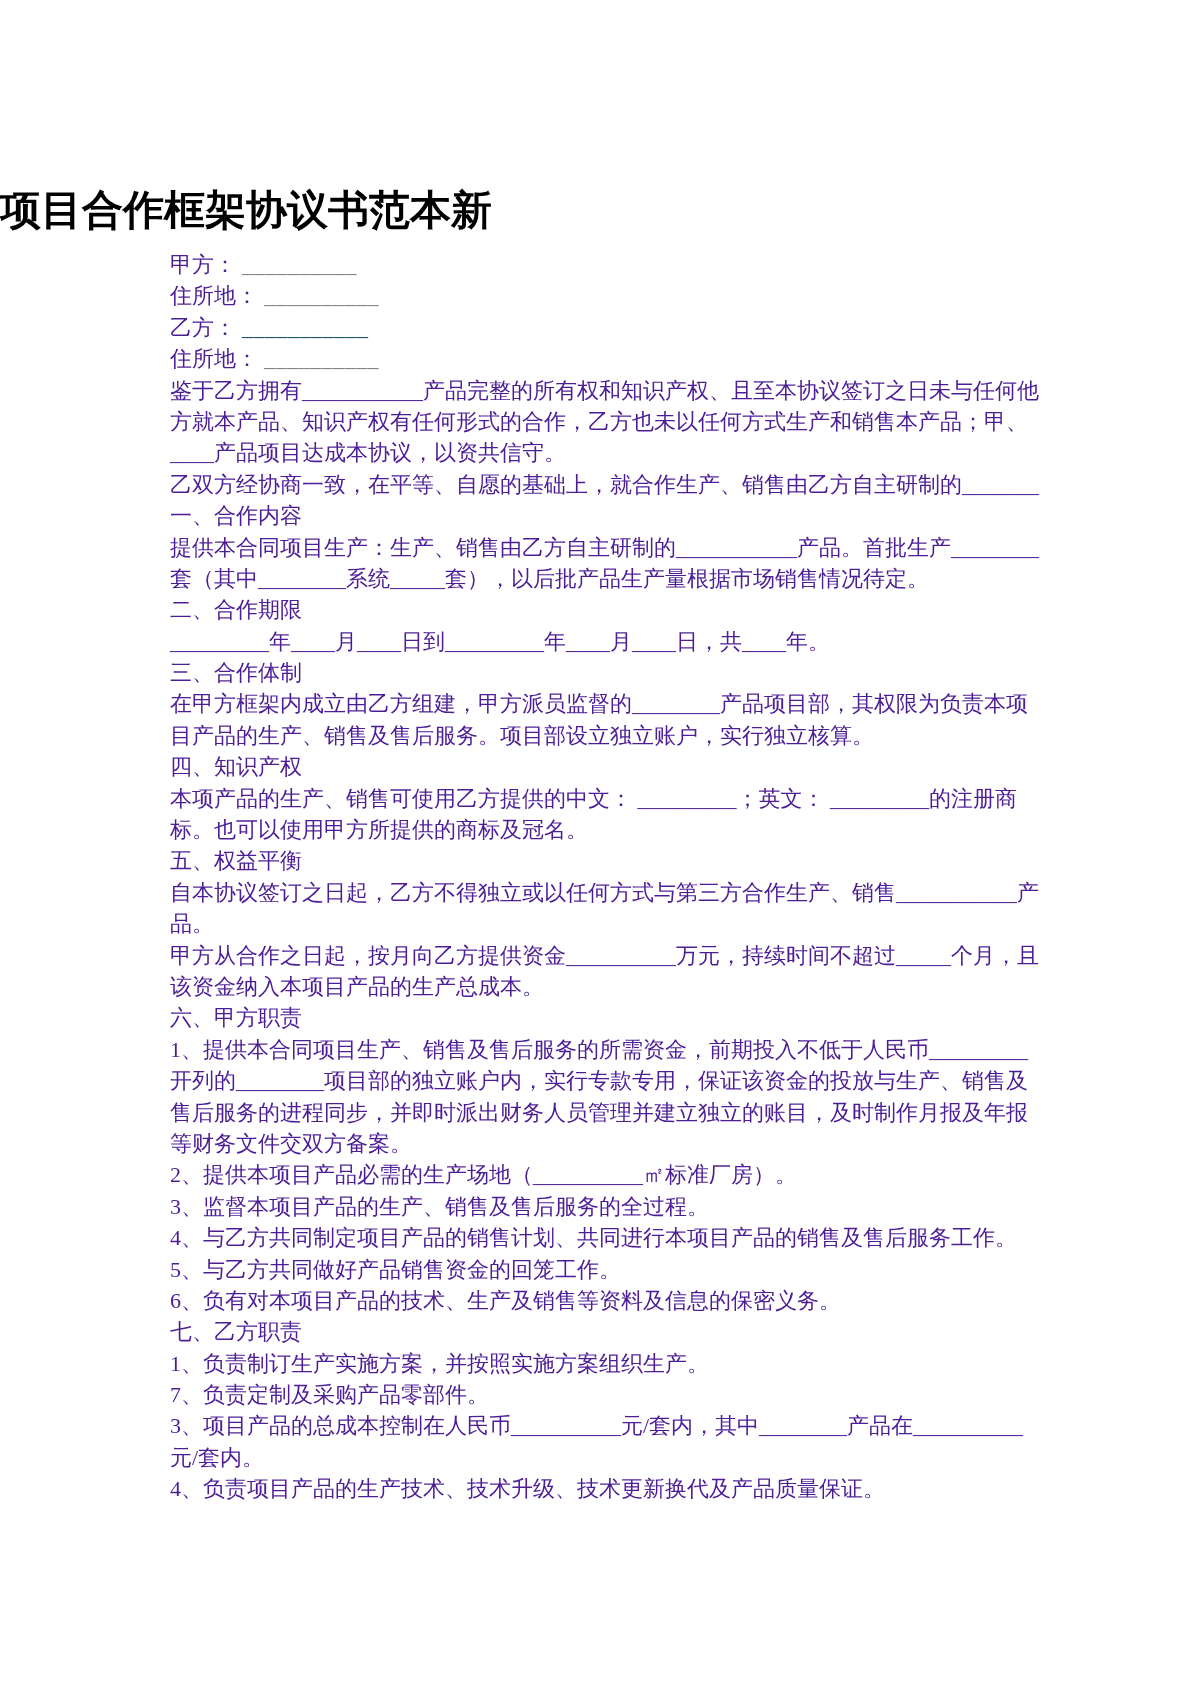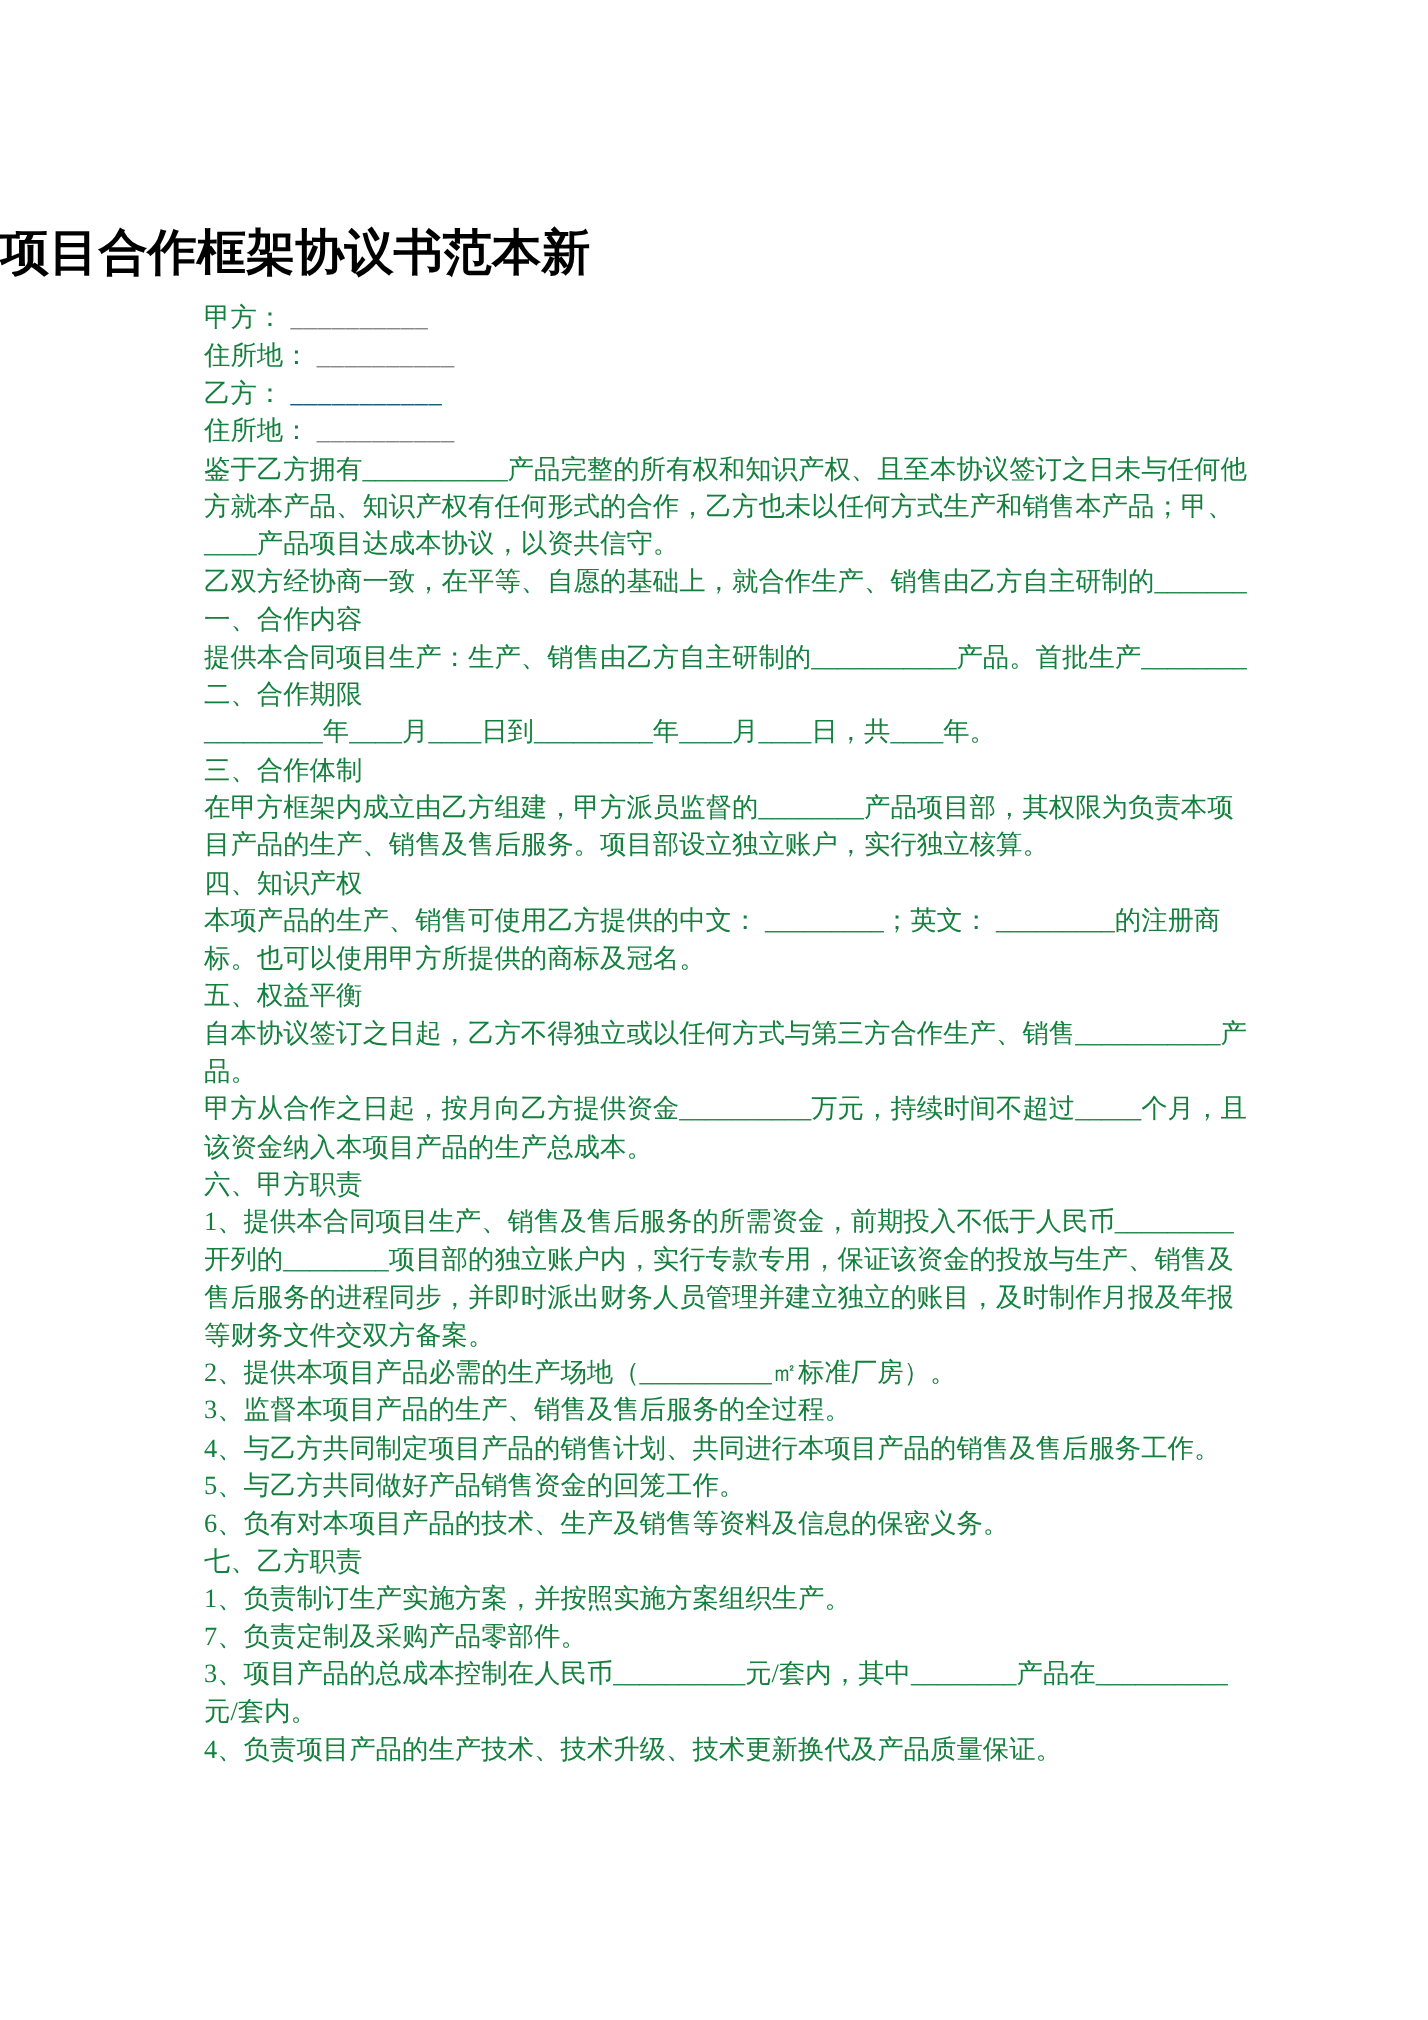--- a/index.html
+++ b/index.html
@@ -39,21 +39,21 @@
     top: 249px;
     width: 860px;
     font-size: 22px;
     line-height: 31.4px;
     color: #000000;
   }
   .line {
     white-space: nowrap;
     height: 31.4px;
   }
-  .line .txt { color: #15803d; }
+  .line .txt { color: #4c1d95; }
   .line .blank {
     color: #7f7f7f;
     letter-spacing: 0.5px;
     font-style: italic;
   }
 </style>
 </head>
 <body style="background: rgb(255, 255, 255);">
 
 <div class="page">
@@ -63,20 +63,21 @@
       <div class="line"><span class="txt">甲方：</span><span class="blank" style="color: rgb(127, 127, 127);"> __________</span></div>
       <div class="line"><span class="txt">住所地：</span><span class="blank" style="color: rgb(127, 127, 127);"> __________</span></div>
       <div class="line"><span class="txt">乙方：</span><span class="blank" style="color: #0c4a6e;"> ___________</span></div>
       <div class="line"><span class="txt">住所地：</span><span class="blank" style="color: rgb(127, 127, 127);"> __________</span></div>
       <div class="line"><span class="txt">鉴于乙方拥有___________产品完整的所有权和知识产权、且至本协议签订之日未与任何他</span></div>
       <div class="line"><span class="txt">方就本产品、知识产权有任何形式的合作，乙方也未以任何方式生产和销售本产品；甲、</span></div>
       <div class="line"><span class="txt">____产品项目达成本协议，以资共信守。</span></div>
       <div class="line"><span class="txt">乙双方经协商一致，在平等、自愿的基础上，就合作生产、销售由乙方自主研制的_______</span></div>
       <div class="line"><span class="txt">一、合作内容</span></div>
       <div class="line"><span class="txt">提供本合同项目生产：生产、销售由乙方自主研制的___________产品。首批生产________</span></div>
+      <div class="line"><span class="txt">套（其中________系统_____套），以后批产品生产量根据市场销售情况待定。</span></div>
       <div class="line"><span class="txt">二、合作期限</span></div>
       <div class="line"><span class="txt">_________年____月____日到_________年____月____日，共____年。</span></div>
       <div class="line"><span class="txt">三、合作体制</span></div>
       <div class="line"><span class="txt">在甲方框架内成立由乙方组建，甲方派员监督的________产品项目部，其权限为负责本项</span></div>
       <div class="line"><span class="txt">目产品的生产、销售及售后服务。项目部设立独立账户，实行独立核算。</span></div>
       <div class="line"><span class="txt">四、知识产权</span></div>
       <div class="line"><span class="txt">本项产品的生产、销售可使用乙方提供的中文： _________；英文： _________的注册商</span></div>
       <div class="line"><span class="txt">标。也可以使用甲方所提供的商标及冠名。</span></div>
       <div class="line"><span class="txt">五、权益平衡</span></div>
       <div class="line"><span class="txt">自本协议签订之日起，乙方不得独立或以任何方式与第三方合作生产、销售___________产</span></div>

